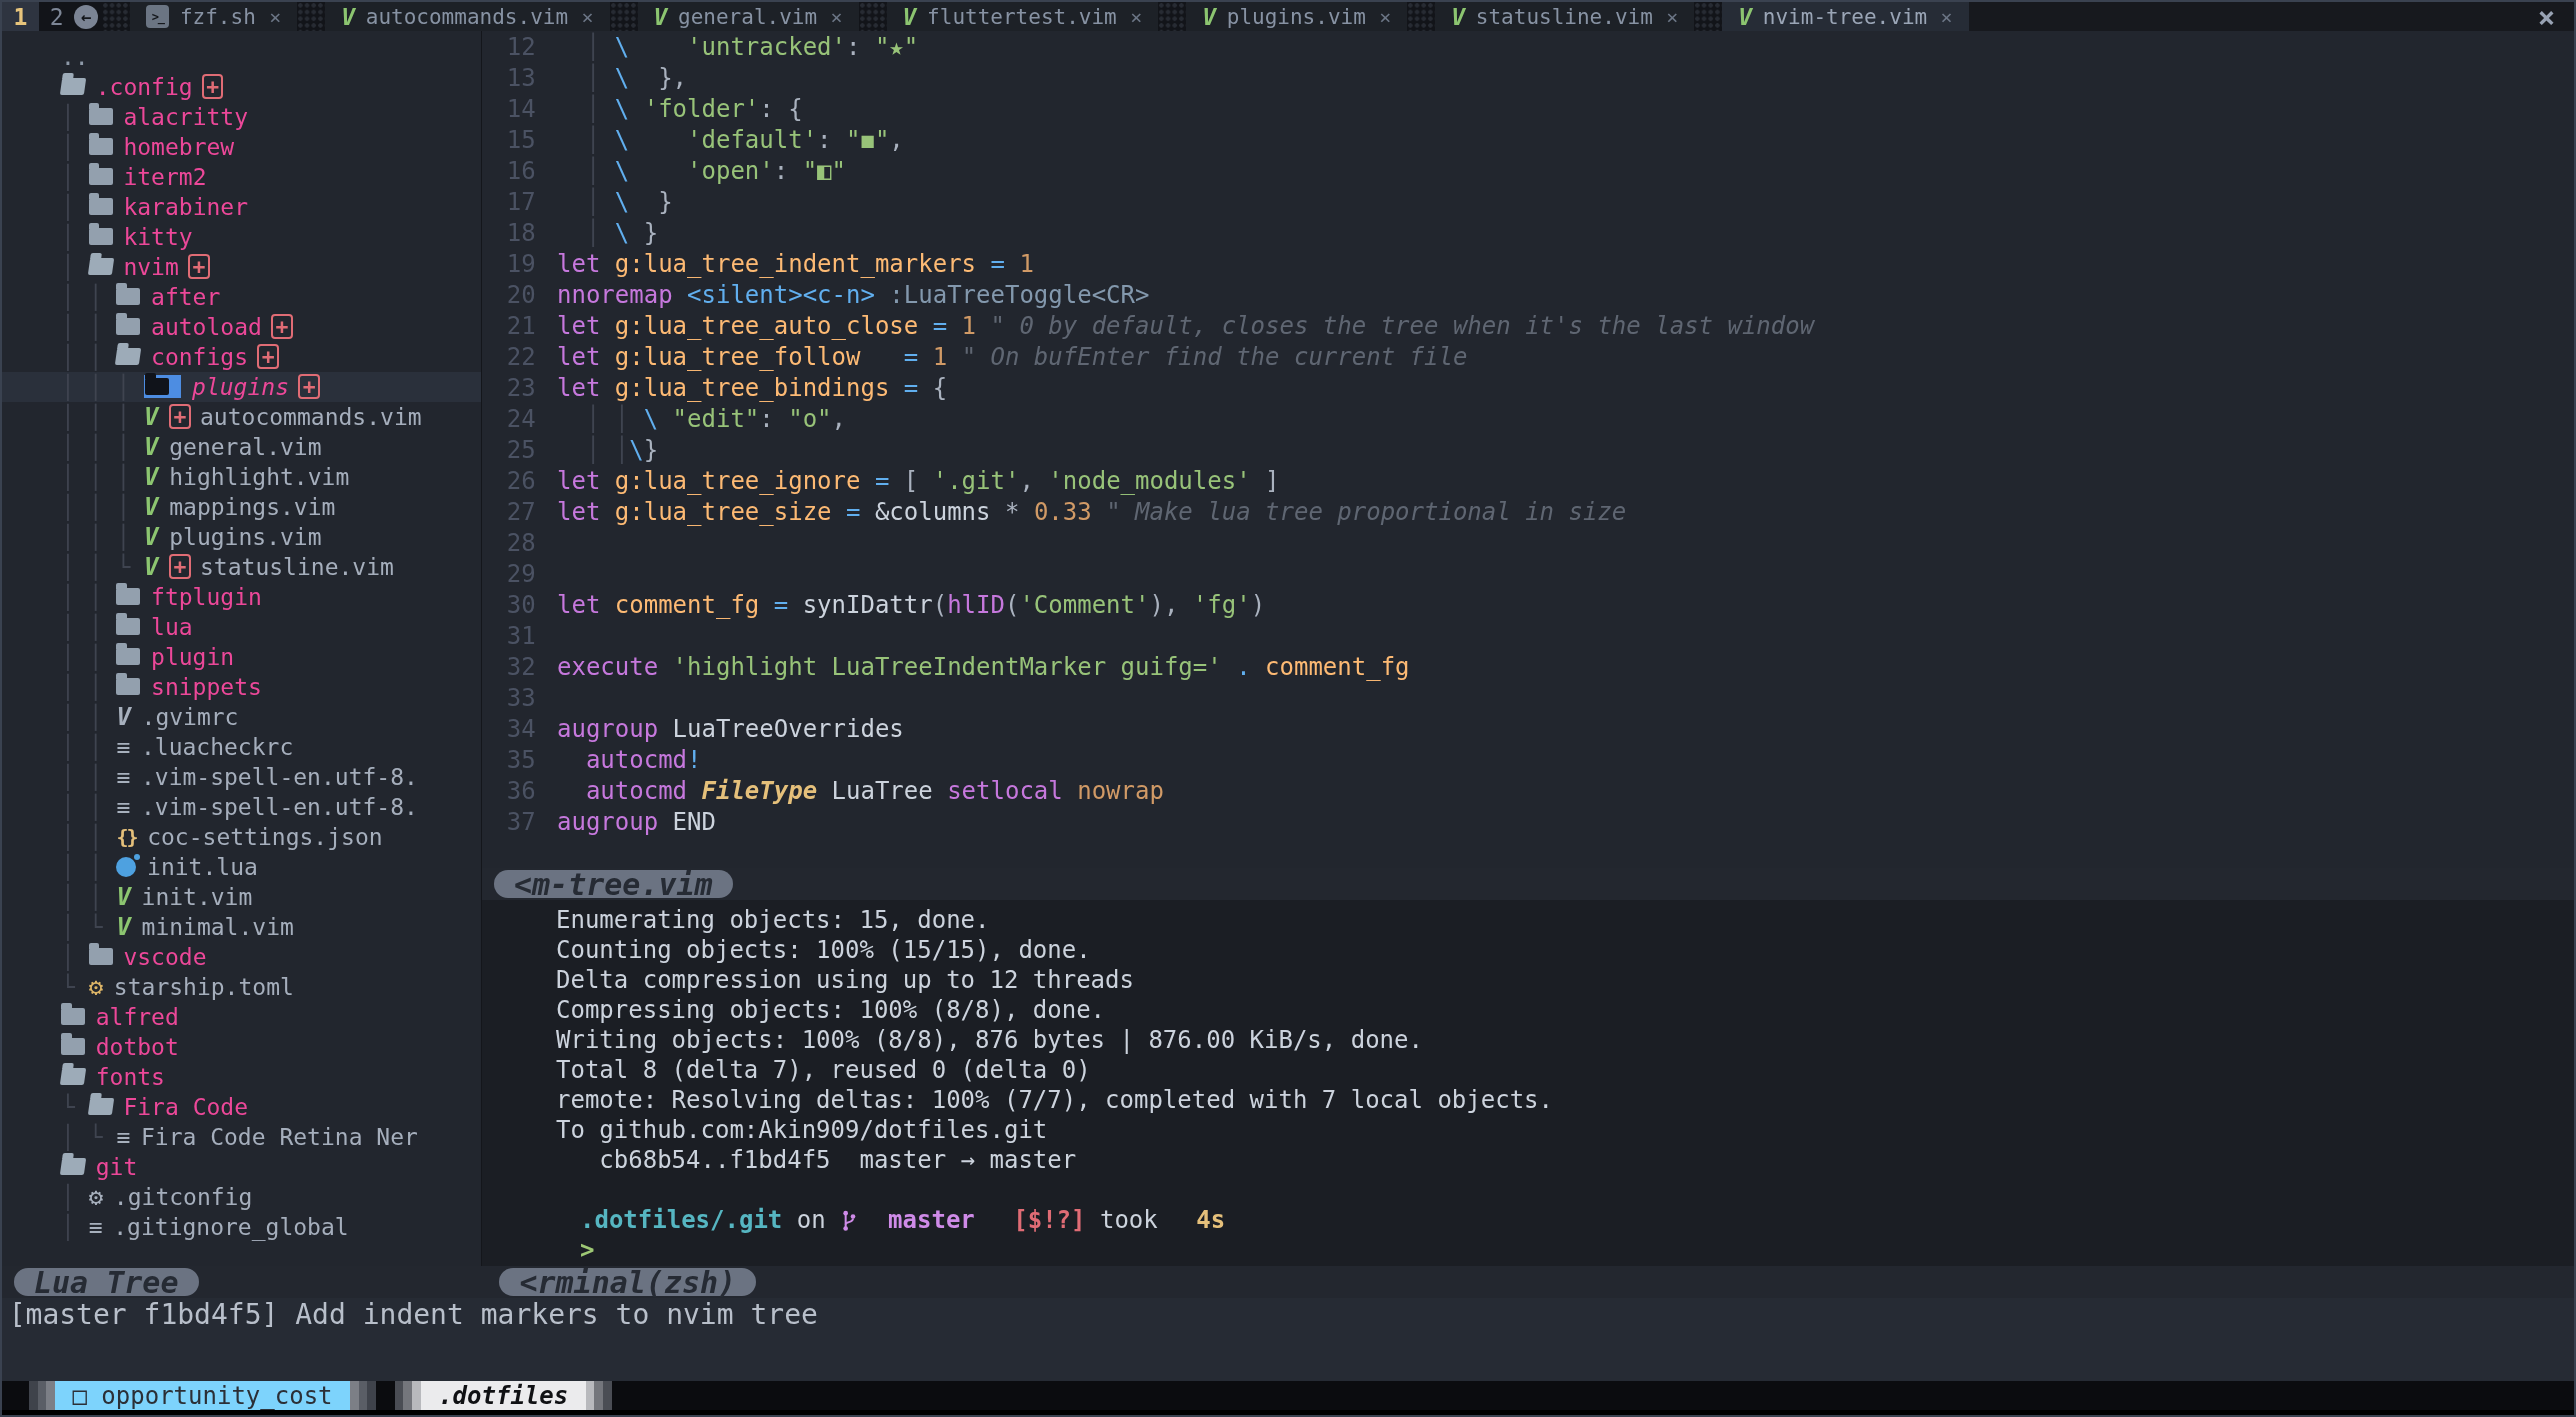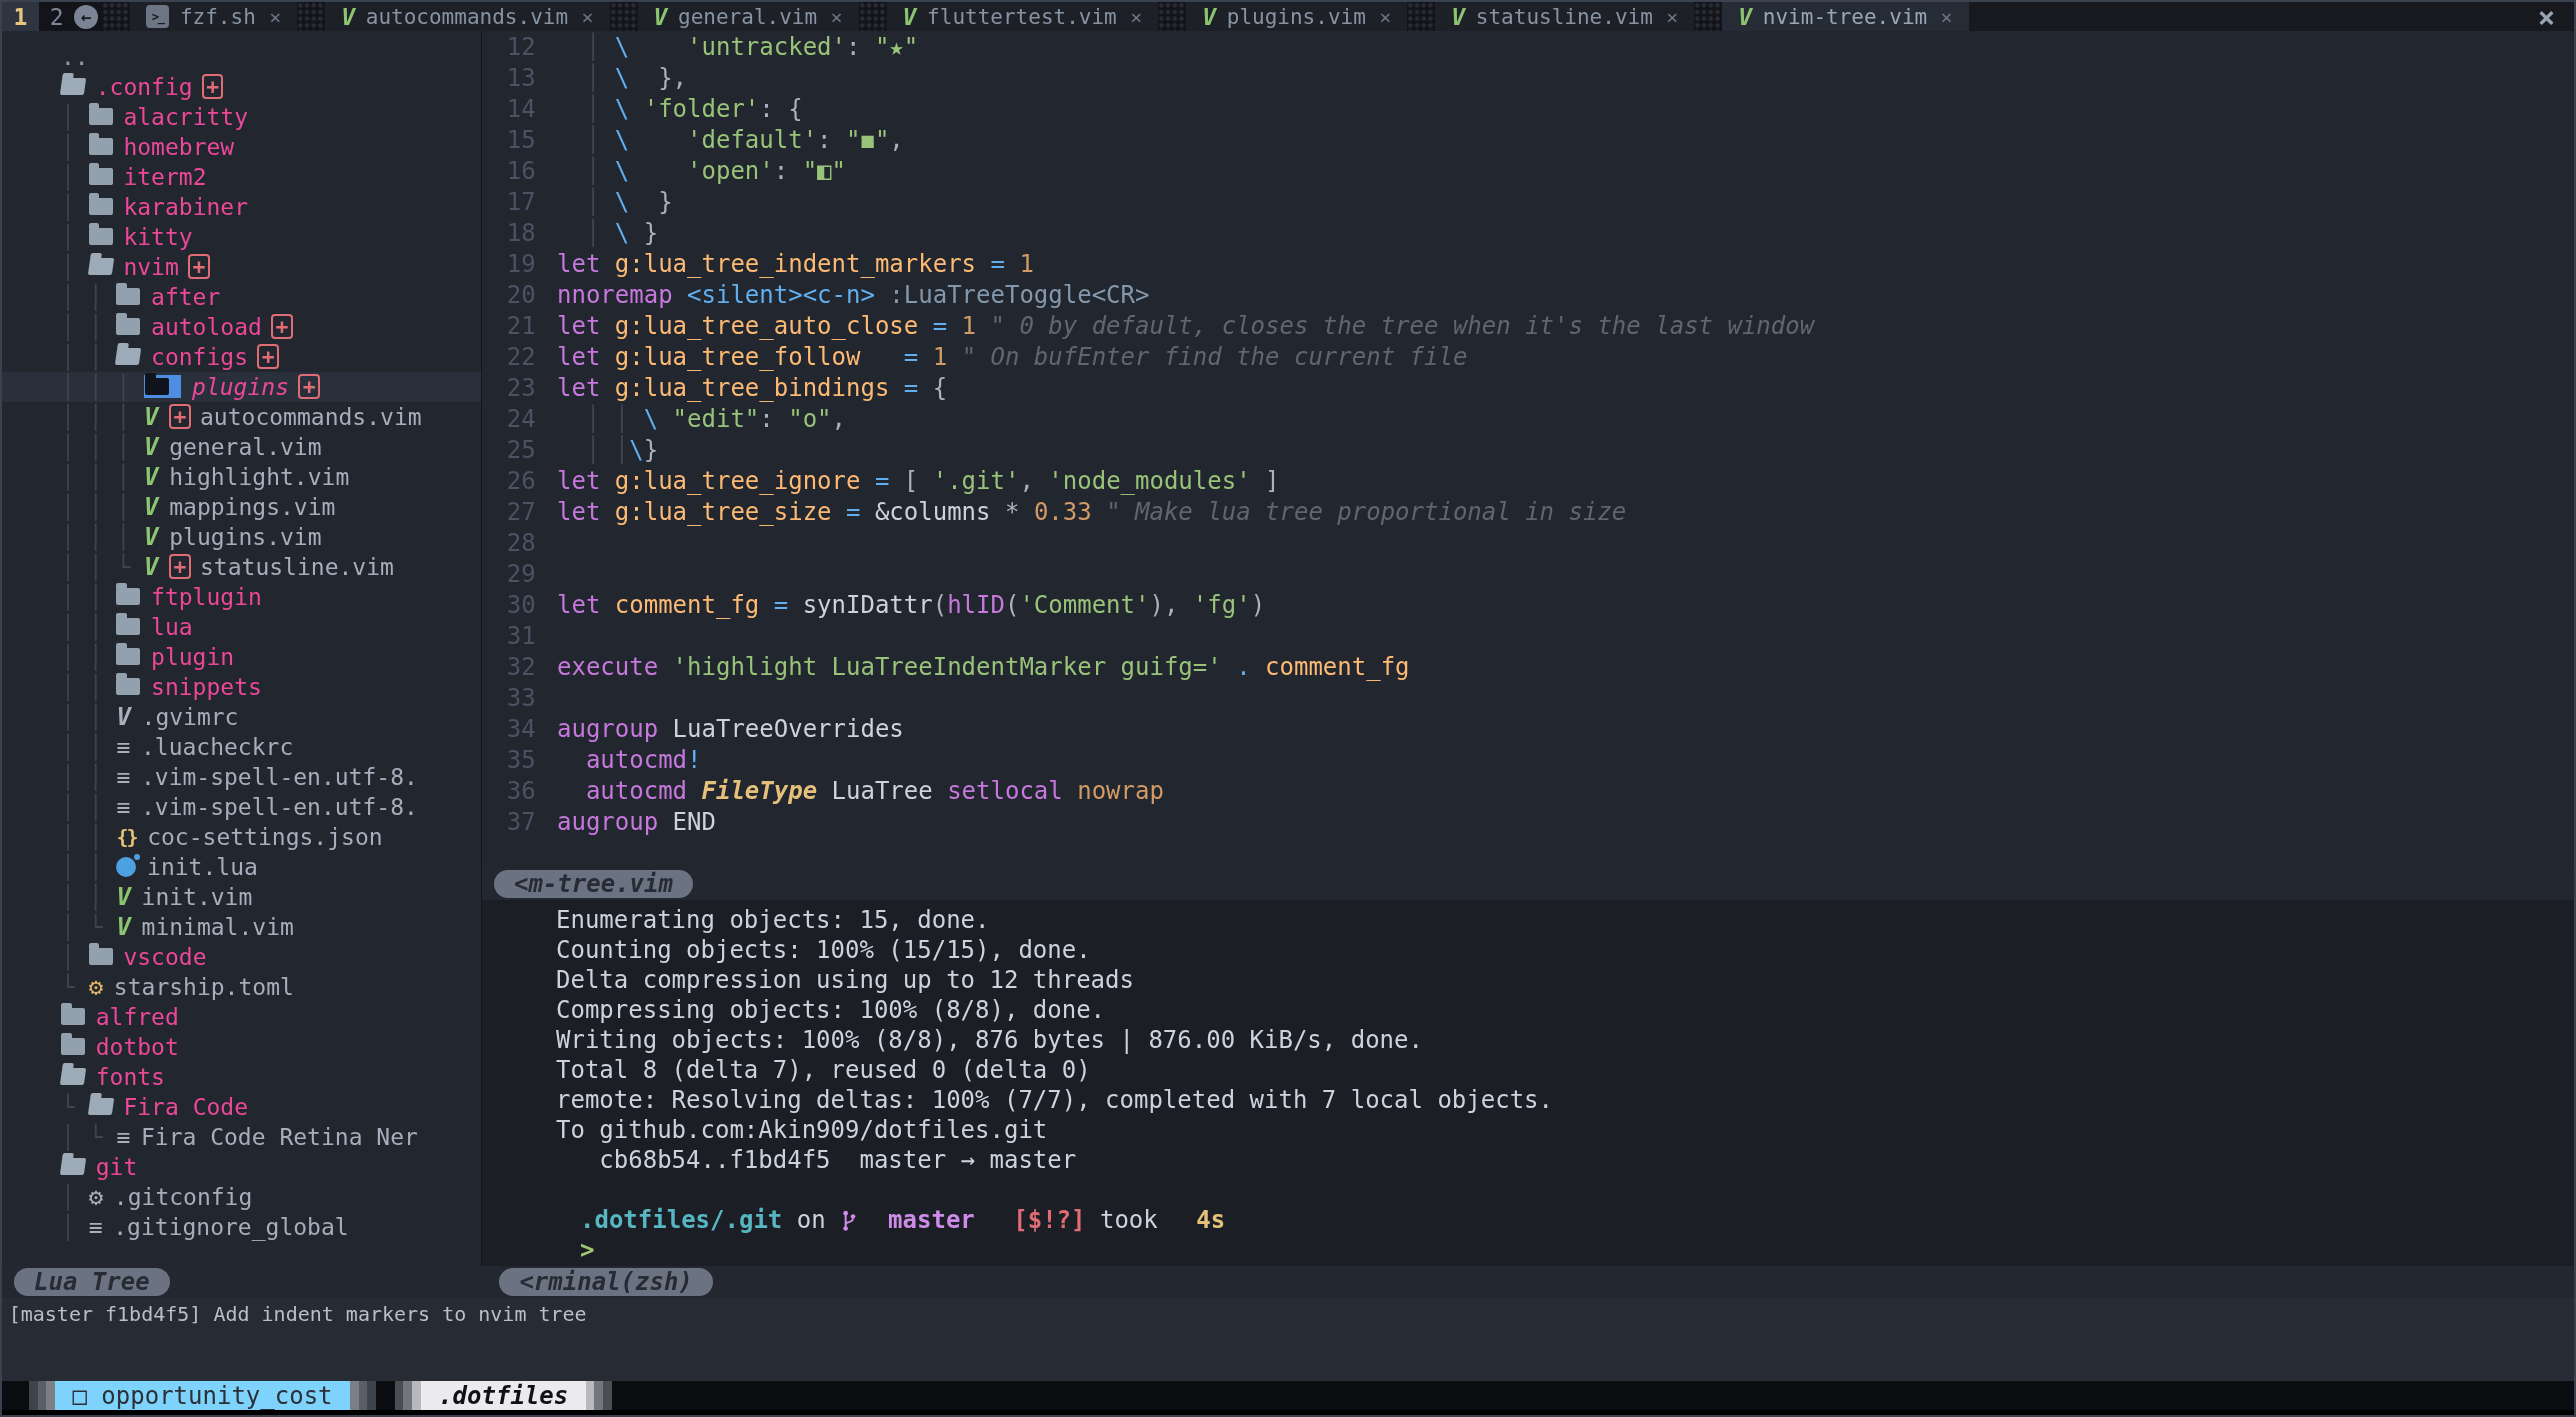--- a/index.html
+++ b/index.html
@@ -67,31 +67,31 @@
   .ln{ width:75px; text-align:right; padding-right:21.4px; color:#4b5263; flex:none; }
   .tk-p{ color:#aab2bf; } .tk-k{ color:#c678dd; } .tk-v{ color:#fdba74; }
   .tk-s{ color:#98c379; } .tk-n{ color:#d19a66; } .tk-o{ color:#61afef; }
   .tk-w{ color:#ccd3dd; } .tk-q{ color:#8398ad; } .tk-g{ color:#3f4450; }
   .tk-c{ color:#5f6672; font-style:italic; }
   .tk-y{ color:#e5c07b; font-style:italic; font-weight:bold; }
   .tk-cy{ color:#56b6c2; } .tk-vi{ color:#cf8be8; } .tk-re{ color:#e06c75; }
   .tk-ye{ color:#e5c07b; } .tk-gr{ color:#9ec875; } .tk-b{ font-weight:bold;margin-left:24px; }
   .statusband{ height:32px; background:#23272f; display:flex; align-items:center; }
   .pill{ display:inline-flex; align-items:center; height:28px; padding:0 20px; border-radius:14px;
-    background:#6b7382; color:#262b34; font-size:24px; font-style:italic; font-weight:bold;
+    background:#6b7382; color:#262b34; font-size:30px; font-style:italic; font-weight:bold;
     margin-left:12px; white-space:pre; }
   .terminal{ flex:1; background:#1b1e24; padding:5.3px 0 0 74px; overflow:hidden; }
   .tl{ height:30px; font-size:24px; line-height:30px; white-space:pre; color:#c7cdd8;
     display:flex; align-items:center; }
   .ic-git-branch{ margin:0 6.7px 0 1.3px; }
   
   .bottomstatus{ height:32px; background:#23272f; display:flex; align-items:center; }
   .bottomstatus .left{ width:480px; flex:none; display:flex; }
   .msgband{ height:83px; background:#262b34; padding:1.3px 0 0 6.7px; }
-  .msg{ font-size:20px; line-height:31px; color:#b8bfca; white-space:pre; }
+  .msg{ font-size:28px; line-height:31px; color:#b8bfca; white-space:pre; }
   .tmuxbar{ height:29px; background:#0b0c0f; display:flex; align-items:stretch; padding-left:27px; }
   .tmuxwin{ display:flex; align-items:stretch; margin-right:18.7px; font-size:24px; }
   .shade{ width:8.7px; }
   .tmuxwin .lbl{ display:flex; align-items:center; padding:0 17.4px; white-space:pre; }
   .win-gray .s1{ background:#3f434b; } .win-gray .s2{ background:#5a5e66; } .win-gray .s3{ background:#7c7f86; }
   .win-gray .lbl{ background:#7dd3fc; color:#2b2f36; }
   .win-white .s1{ background:#4a4d54; } .win-white .s2{ background:#74767c; } .win-white .s3{ background:#b8b9bd; }
   .win-white .lbl{ background:#ebebed; color:#101114; font-weight:bold; font-style:italic; }
   .bottomstrip{ height:8px; background:#000; }
 </style>

